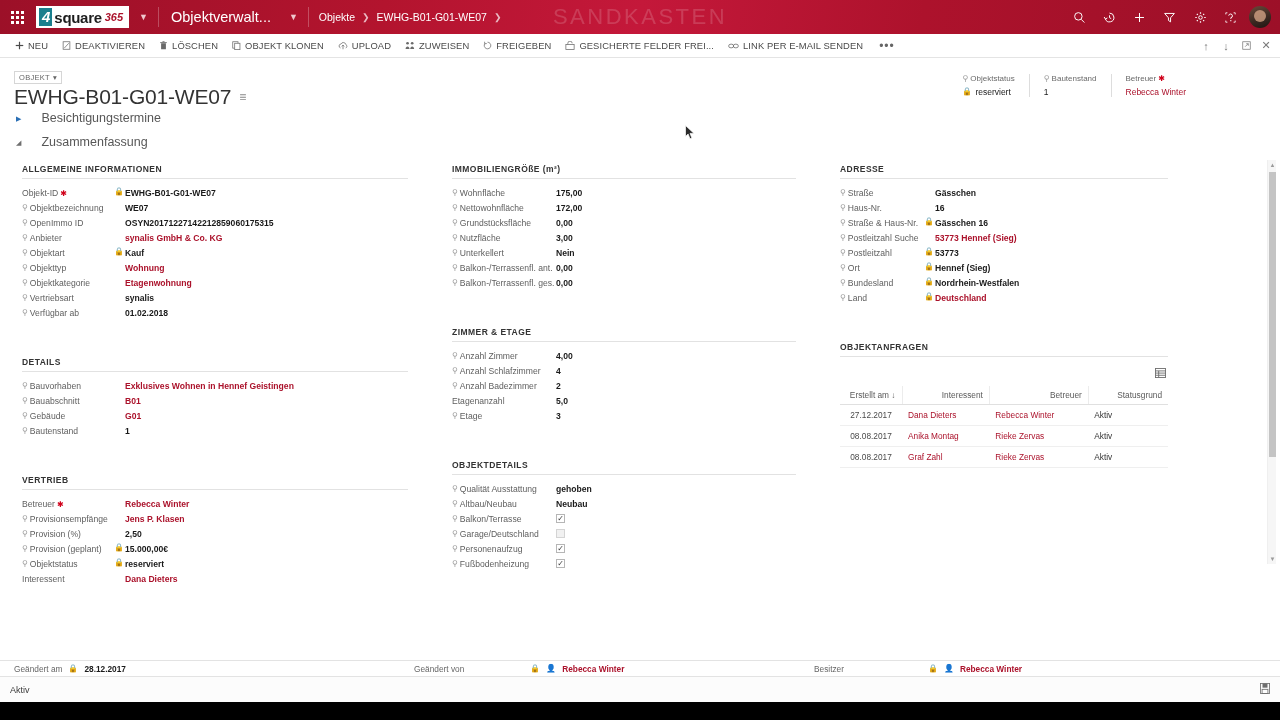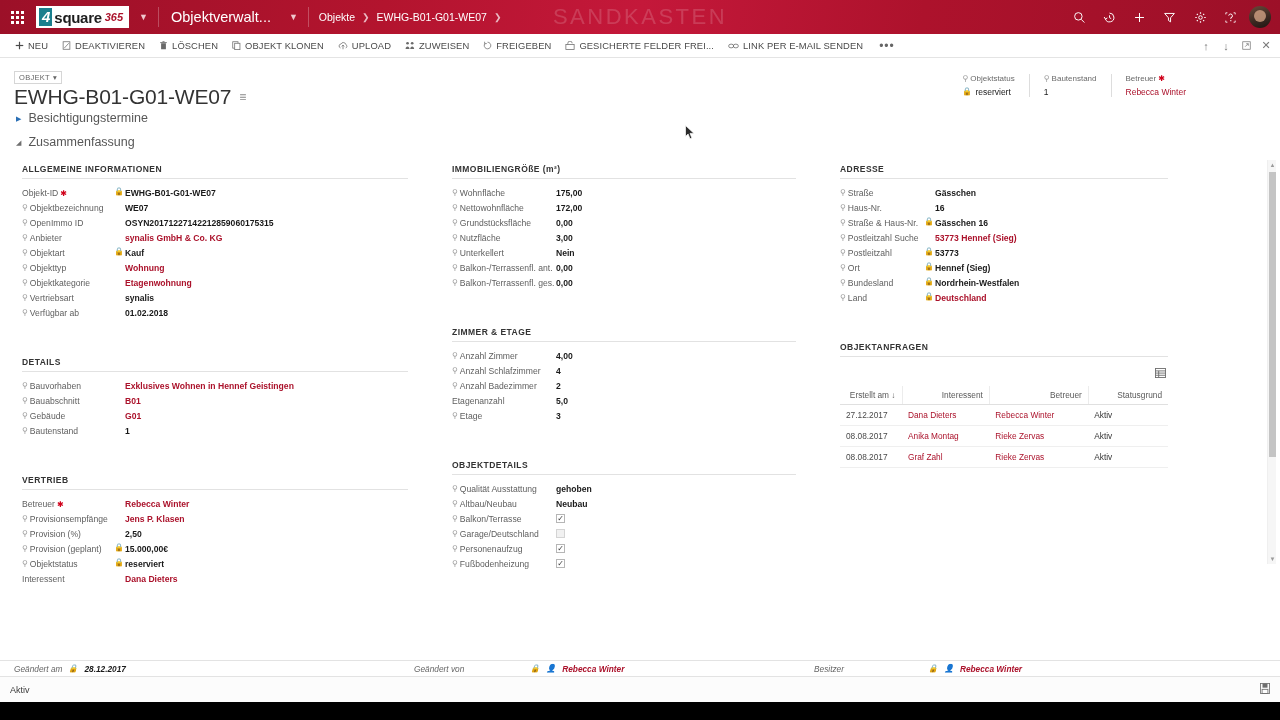--- a/index.html
+++ b/index.html
@@ -98,21 +98,21 @@
   .hdr-field { padding: 0 14px; border-left: 1px solid #dddddd; min-width: 72px; }
   .hdr-field:first-child { border-left: none; }
   .hdr-lbl { font-size: 8px; color: #6a6a6a; display: flex; align-items: center; gap: 2px; white-space: nowrap;}
   .hdr-val { font-size: 8.5px; color: #1a1a1a; margin-top: 4px; display: flex; align-items: center; gap: 3px; white-space: nowrap;}
   .hdr-val.link { color: #AB122B; }
   .req { color: #d0021b; font-size: 8px; }
 
   
   .section-links { padding: 0 0 6px 16px; }
   .sec-link {
-    display: flex; align-items: center; gap: 7px; font-size: 12.5px; color: #575757;
+    display: flex; align-items: center; gap: 20px; font-size: 12.5px; color: #575757;
     padding: 5px 0; cursor: pointer;
   }
   .tri { color: #2a6fb5; font-size: 7px; line-height: 1; }
   .tri.open { color: #6f6f6f; }
 
   
   .scrollwrap { position: relative; height: 404px; }
   .cols { display: flex; padding: 4px 0 0 0; }
   .col { padding: 0 22px; }
   .col-1 { width: 430px; }
@@ -151,21 +151,21 @@
   .grid-ico { color: #6e6e6e; font-size: 10px; cursor: pointer; }
   table.anfragen { width: 100%; border-collapse: collapse; font-size: 8.3px; }
   table.anfragen th {
     text-align: right; font-weight: normal; color: #5a5a5a; padding: 4px 6px;
     border-bottom: 1px solid #e0e0e0; border-right: 1px solid #ececec; white-space: nowrap;
   }
   table.anfragen th:last-child { border-right: none; }
   table.anfragen td {
     padding: 5px 6px; border-bottom: 1px solid #efefef; color: #333; white-space: nowrap;
   }
-  table.anfragen td.date { text-align: left; color: #4a4a4a; width: 62px; }
+  table.anfragen td.date { text-align: center; color: #4a4a4a; width: 62px; }
   table.anfragen td.lnk { color: #AB122B; }
   table.anfragen tr { cursor: pointer; }
 
   
   .vscroll {
     position: absolute; right: 4px; top: 0; width: 9px; height: 100%;
     background: #f6f6f6; border-left: 1px solid #efefef; cursor: pointer;
   }
   .vscroll .arrow {
     position: absolute; left: 0; width: 9px; height: 10px; color: #9a9a9a; font-size: 6px;
@@ -175,21 +175,21 @@
   .vscroll .arrow.down { bottom: 0; }
   .vscroll .thumb {
     position: absolute; left: 1px; width: 7px; top: 12px; height: 285px;
     background: #c4c4c4; cursor: pointer;
   }
 
   
   .meta-bar {
     position: absolute; left: 0; right: 0; bottom: 26px; height: 16px;
     border-top: 1px solid #e3e3e3; display: flex; align-items: center;
-    font-size: 8.3px; color: #555; background: #fff; font-style: italic;
+    font-size: 8.3px; color: #555; background: #fff;
   }
   .meta-grp { display: flex; align-items: center; gap: 6px; }
   .meta-lbl { color: #666; }
   .meta-val { font-weight: bold; color: #1b1b1b; }
   .meta-val.link { color: #AB122B; }
   .person-ico { color: #AB122B; font-size: 8px; }
 
   .status-bar {
     position: absolute; left: 0; right: 0; bottom: 0; height: 26px;
     border-top: 1px solid #e3e3e3; background: #fcfcfc; display: flex; align-items: center;

